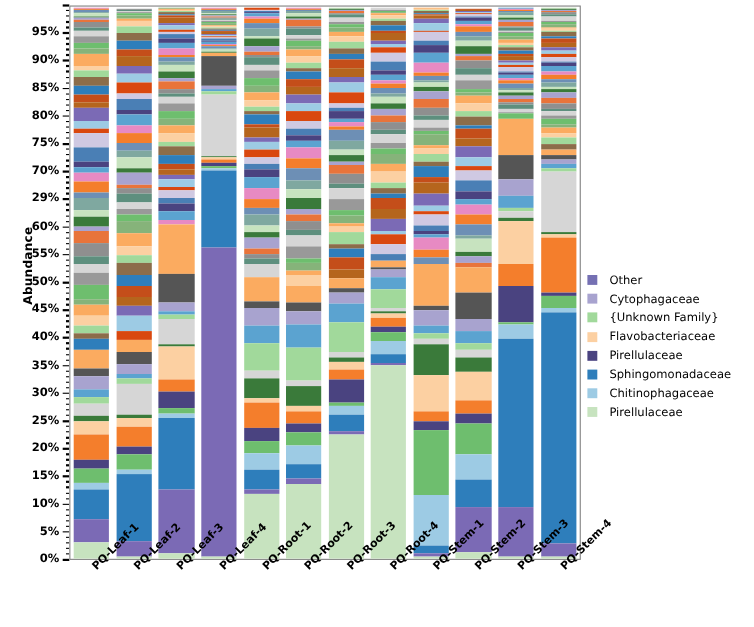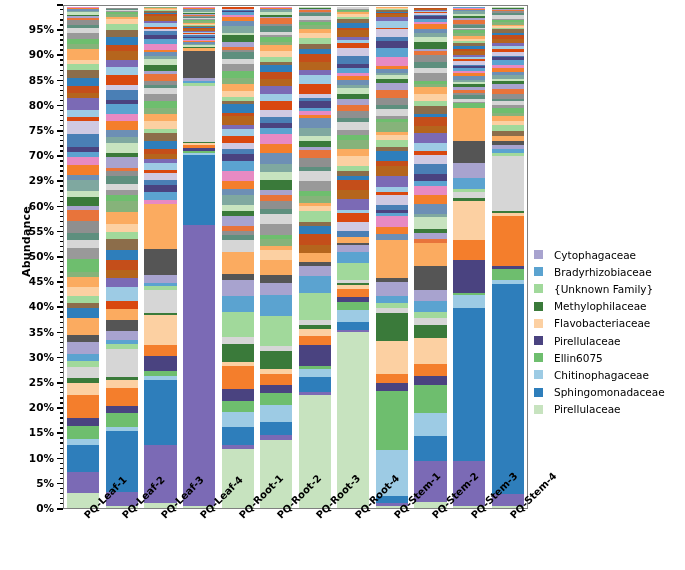--- a/index.html
+++ b/index.html
@@ -1155,54 +1155,46 @@
       <div class="xlab" style="left: 251.1px;">PQ-Root-3</div>
       <div class="xlab" style="left: 289.85px;">PQ-Root-4</div>
       <div class="xlab" style="left: 328.6px;">PQ-Stem-1</div>
       <div class="xlab" style="left: 367.35px;">PQ-Stem-2</div>
       <div class="xlab" style="left: 406.1px;">PQ-Stem-3</div>
       <div class="xlab" style="left: 444.85px;">PQ-Stem-4</div>
     </div>
 
   <div class="legend">
       <div class="lrow">
+        <span class="lsw" style="background: rgb(117, 112, 179);"></span>
+        <span class="ltx">Other</span>
+      </div>
+      <div class="lrow">
         <span class="lsw" style="background: rgb(168, 163, 207);"></span>
         <span class="ltx">Cytophagaceae</span>
-      </div>
-      <div class="lrow">
-        <span class="lsw" style="background: rgb(91, 163, 208);"></span>
-        <span class="ltx">Bradyrhizobiaceae</span>
       </div>
       <div class="lrow">
         <span class="lsw" style="background: rgb(161, 217, 155);"></span>
         <span class="ltx">{Unknown Family}</span>
       </div>
       <div class="lrow">
-        <span class="lsw" style="background: rgb(58, 122, 58);"></span>
-        <span class="ltx">Methylophilaceae</span>
-      </div>
-      <div class="lrow">
         <span class="lsw" style="background: rgb(252, 208, 162);"></span>
         <span class="ltx">Flavobacteriaceae</span>
       </div>
       <div class="lrow">
         <span class="lsw" style="background: rgb(74, 67, 128);"></span>
         <span class="ltx">Pirellulaceae</span>
       </div>
       <div class="lrow">
-        <span class="lsw" style="background: rgb(110, 190, 110);"></span>
-        <span class="ltx">Ellin6075</span>
+        <span class="lsw" style="background: rgb(46, 126, 187);"></span>
+        <span class="ltx">Sphingomonadaceae</span>
       </div>
       <div class="lrow">
         <span class="lsw" style="background: rgb(157, 203, 228);"></span>
         <span class="ltx">Chitinophagaceae</span>
       </div>
       <div class="lrow">
-        <span class="lsw" style="background: rgb(46, 126, 187);"></span>
-        <span class="ltx">Sphingomonadaceae</span>
-      </div>
-      <div class="lrow">
         <span class="lsw" style="background: rgb(199, 227, 191);"></span>
         <span class="ltx">Pirellulaceae</span>
       </div>
     </div>
 
 </div>
 
 </body></html>

